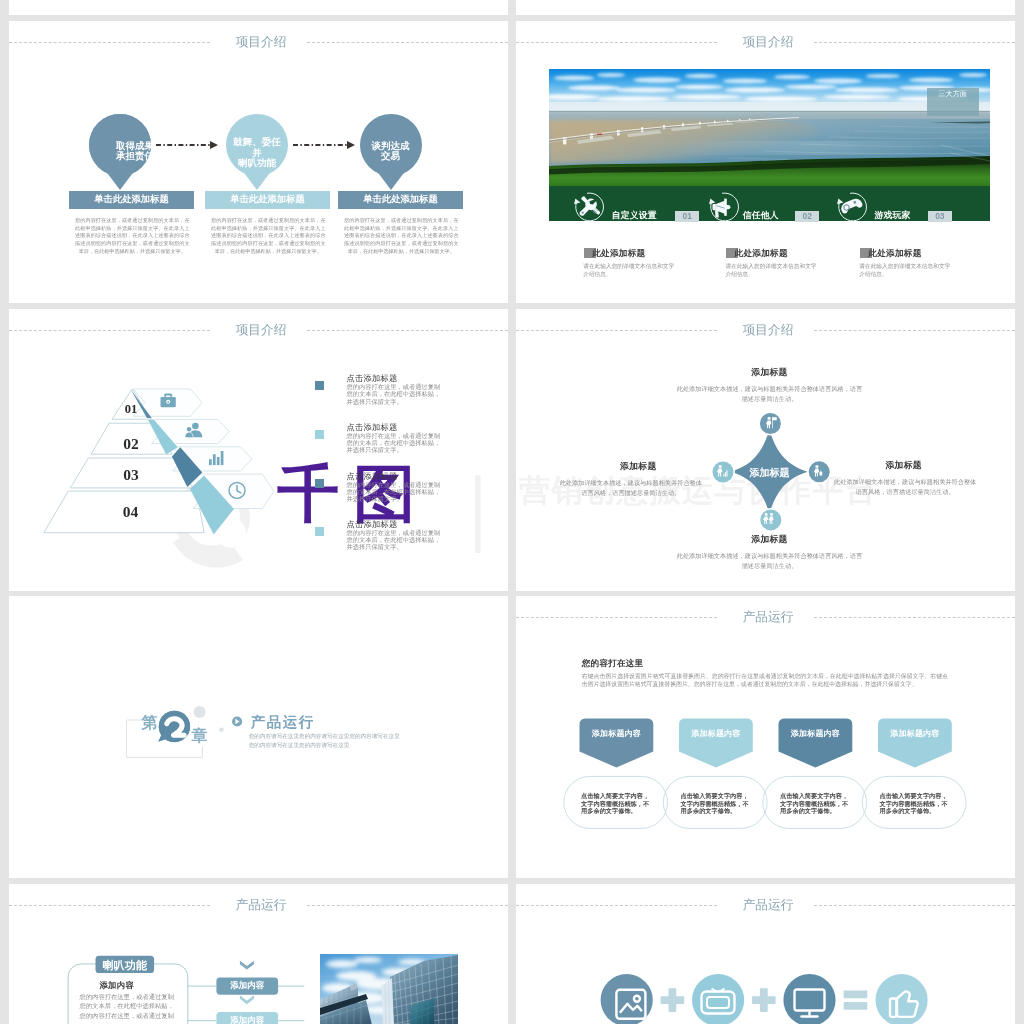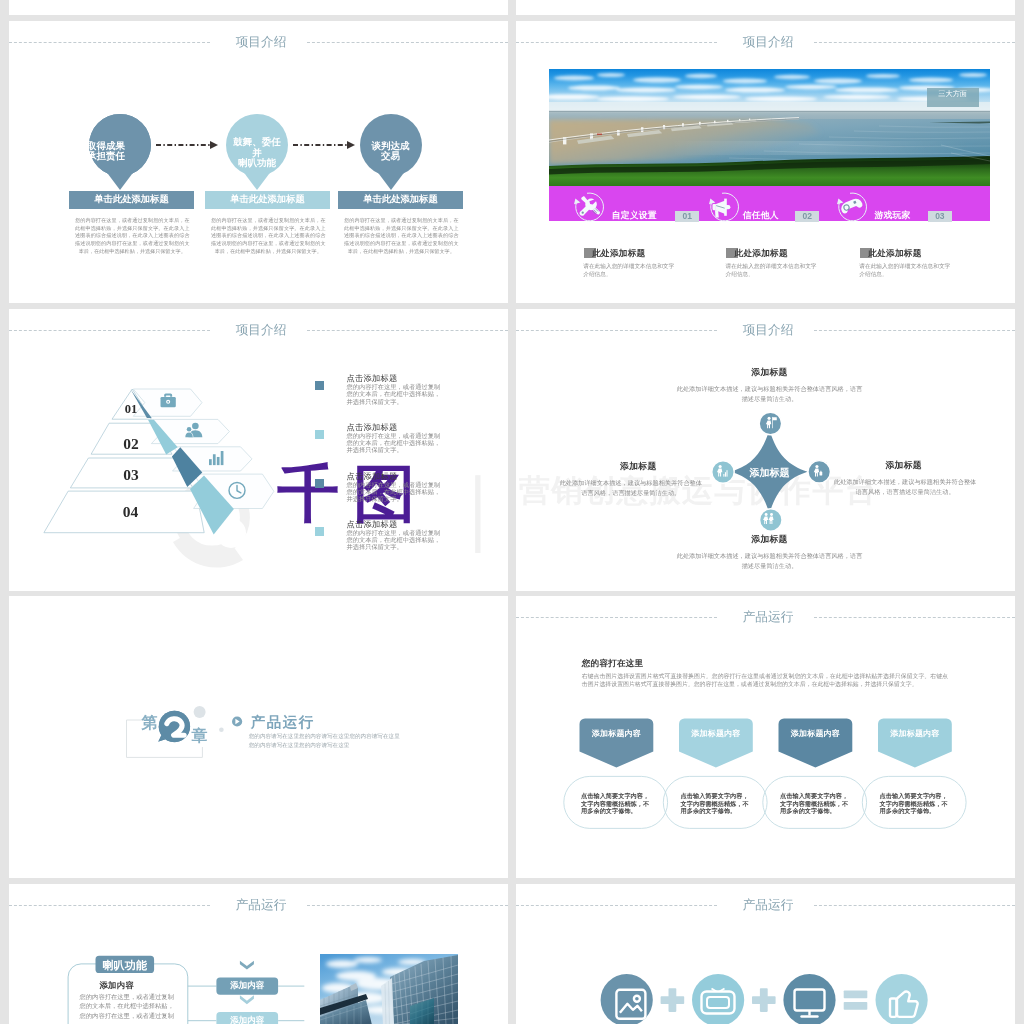--- a/index.html
+++ b/index.html
@@ -13,32 +13,32 @@
   .hdr{position:absolute;left:0;top:0;width:100%;height:50px;}
   .hdr .line{position:absolute;top:21px;height:0;border-top:1px dashed #c3ccd1;}
   .hdr .l-left{left:0;width:201px;}
   .hdr .l-right{right:0;width:201px;}
   .hdr .t{position:absolute;left:0;right:0;top:13px;text-align:center;color:#8aa5b2;font-size:12.7px;letter-spacing:0;text-indent:5px;}
 
   
   .s1pin{position:absolute;width:62px;height:76px;top:92.7px;}
   .p1{left:79.7px} .p2{left:217.1px} .p3{left:350.5px}
   .s1pt{position:absolute;width:90px;text-align:center;color:#fff;font-size:9.5px;font-weight:bold;line-height:10.6px;white-space:pre-line;}
-  .pt1{left:52px;top:119.6px} .pt2{left:203.1px;top:116px} .pt3{left:336.5px;top:119.6px}
+  .pt1{left:81px;top:119.6px} .pt2{left:203.1px;top:116px} .pt3{left:336.5px;top:119.6px}
   .s1arrow{position:absolute;width:62px;height:10px;top:119px;}
   .a1{left:147px} .a2{left:284px}
   .s1bar{position:absolute;top:170.3px;width:125px;height:17.7px;line-height:17.7px;text-align:center;color:#fff;font-size:9.3px;font-weight:bold;letter-spacing:0}
   .b1{left:60px;background:#6e93ab} .b2{left:196px;background:#a8d2de} .b3{left:329px;background:#6e93ab}
   .s1body{position:absolute;top:196px;width:114.5px;color:#8c8c8c;font-size:5.1px;line-height:7.7px;text-align:justify;text-align-last:center;}
   .y1{left:66px} .y2{left:202px} .y3{left:335px}
 
   
   .s2photo{position:absolute;left:32.5px;top:47.5px;width:441px;height:117px;overflow:hidden;}
-  .s2badge{position:absolute;left:378px;top:19.7px;width:52.3px;height:19px;line-height:11.6px;text-align:center;background:rgba(126,166,178,.82);color:#fff;font-size:7.2px;letter-spacing:0}
-  .s2strip{position:absolute;left:32.5px;top:164.5px;width:441px;height:35px;background:#d946ef;}
+  .s2badge{position:absolute;left:378px;top:19.7px;width:52.3px;height:28px;line-height:11.6px;text-align:center;background:rgba(126,166,178,.82);color:#fff;font-size:7.2px;letter-spacing:0}
+  .s2strip{position:absolute;left:32.5px;top:164.5px;width:441px;height:35px;background:#14532d;}
   .s2f{position:absolute;top:0;height:45px;}
   .f1{left:23.7px} .f2{left:158.2px} .f3{left:286.5px}
   .s2icon{position:absolute;left:0;top:5px;width:32px;height:32px;}
   .s2lbl{position:absolute;left:39.6px;top:24.5px;color:#fff;font-size:8.8px;font-weight:bold;white-space:nowrap;letter-spacing:.2px}
   .s2num{position:absolute;left:103.3px;top:25.2px;width:23.4px;height:11.7px;line-height:11.7px;text-align:center;background:#cfdadf;color:#7e98a6;font-size:8.5px;font-weight:bold;}
   .f2 .s2lbl{left:36.1px} .f2 .s2num{left:88.8px}
   .f3 .s2lbl{left:39.6px} .f3 .s2num{left:93.2px}
   .s2item{position:absolute;top:226px;width:150px;}
   .i1{left:67.2px} .i2{left:209.5px} .i3{left:343.3px}
   .s2sq{position:absolute;left:0.8px;top:1.1px;width:11.6px;height:10.4px;background:#8d8d8d;}

